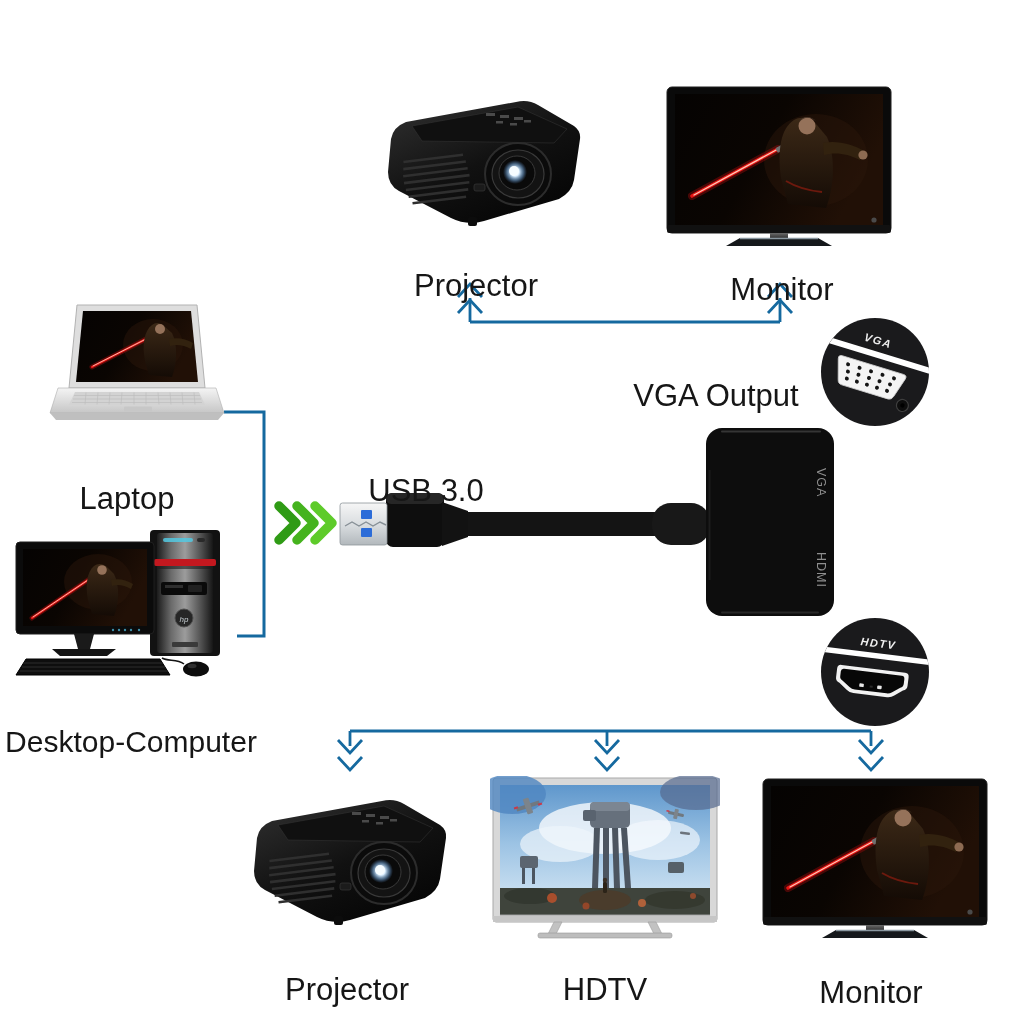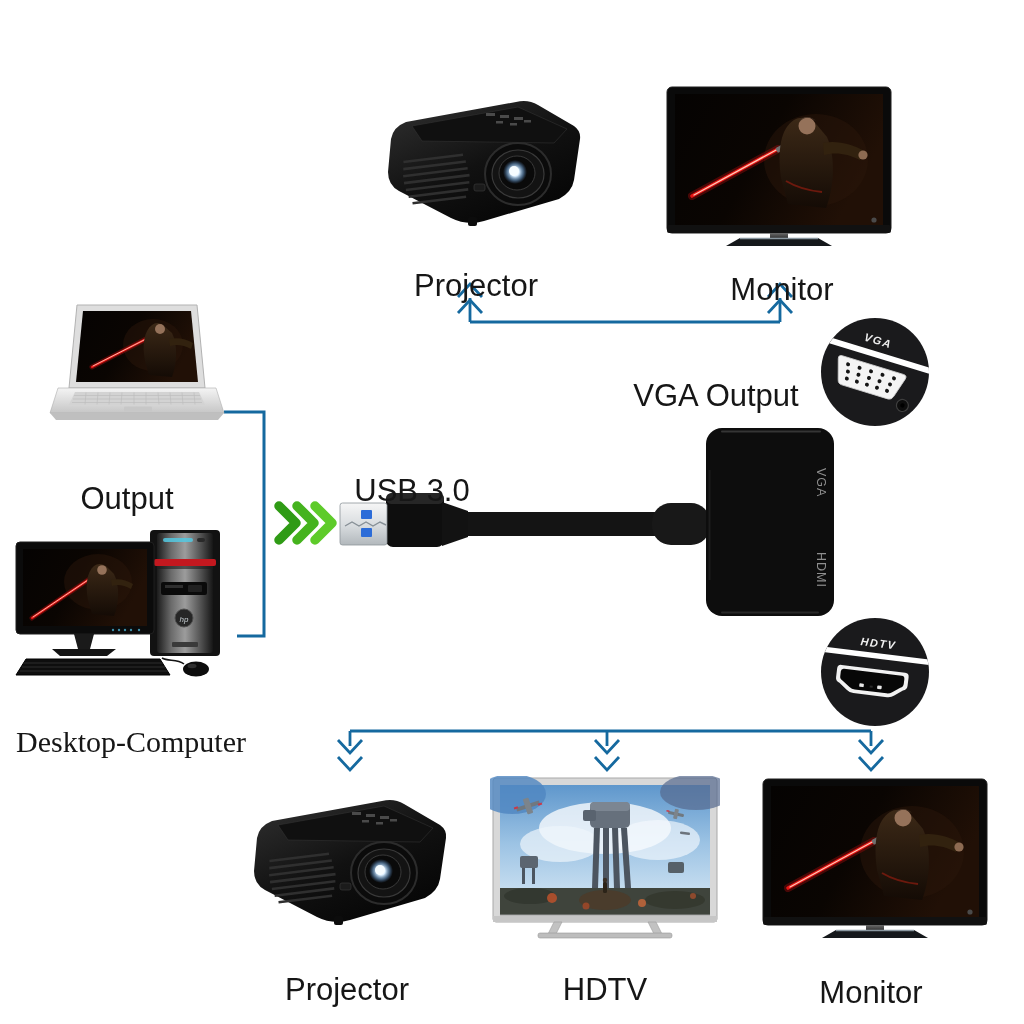--- a/index.html
+++ b/index.html
@@ -2,21 +2,21 @@
 <html><head>
 <meta charset="utf-8">
 <style>
   html,body{margin:0;padding:0;background:#ffffff;}
   .canvas{position:relative;width:1024px;height:1024px;background:#ffffff;overflow:hidden;
           font-family:"Liberation Sans","DejaVu Sans",sans-serif;}
   .overlay{position:absolute;left:0;top:0;}
   .asset{position:absolute;}
   .label{position:absolute;transform:translateX(-50%);font-size:31px;color:#161616;
          white-space:nowrap;line-height:1;margin-top:33px;}
-  .label.sm{font-size:30px;font-family:Liberation Serif, serif;}
+  .label.sm{font-size:30px;}
   svg text{font-family:"Liberation Sans","DejaVu Sans",sans-serif;}
 </style>
 </head>
 <body>
 
 <div class="canvas">
 
   <svg class="overlay" width="1024" height="1024" viewBox="0 0 1024 1024">
     <defs>
       <linearGradient id="gradMetal" x1="0" y1="0" x2="0" y2="1">
@@ -395,19 +395,19 @@
     <circle cx="208" cy="134" r="2.6" fill="#4a4a4a"></circle>
     <rect x="1" y="139" width="224" height="8" rx="2" fill="#111111"></rect>
     <rect x="104" y="147" width="18" height="7" fill="url(#gradNeck)"></rect>
     <polygon points="60,160 166,160 152,152 74,152" fill="#15181b"></polygon>
     <line x1="74" y1="152.5" x2="152" y2="152.5" stroke="#8a97a0" stroke-width="1.4"></line>
   </svg>
 
   <div class="label" style="left:476px;top:237px">Projector</div>
   <div class="label" style="left:782px;top:241px">Monitor</div>
   <div class="label" style="left:716px;top:347px">VGA Output</div>
-  <div class="label" style="left:412px;top:442px">USB 3.0</div>
-  <div class="label" style="left:127px;top:450px">Output</div>
+  <div class="label" style="left:426px;top:442px">USB 3.0</div>
+  <div class="label" style="left:127px;top:450px">Laptop</div>
   <div class="label sm" style="left:131px;top:694px">Desktop-Computer</div>
   <div class="label" style="left:347px;top:941px">Projector</div>
   <div class="label" style="left:605px;top:941px">HDTV</div>
   <div class="label" style="left:871px;top:944px">Monitor</div>
 </div>
 
 </body></html>

